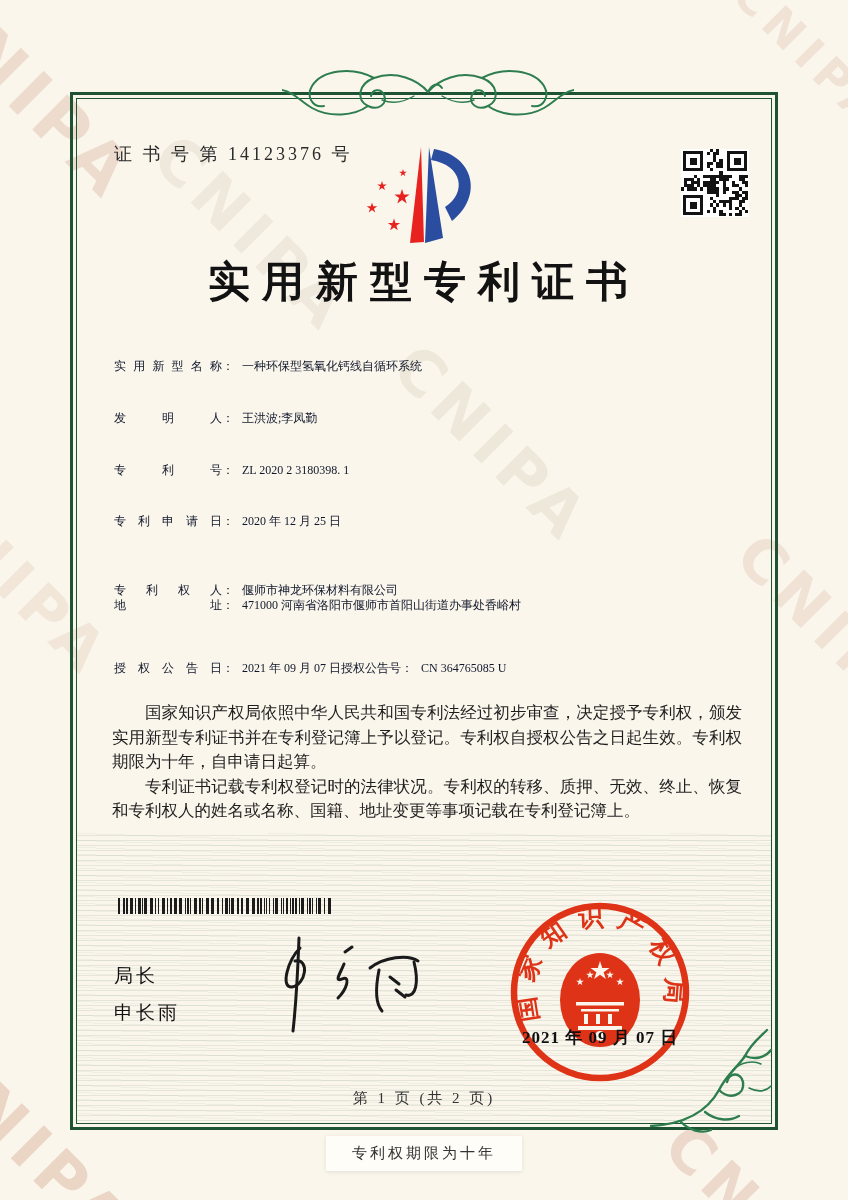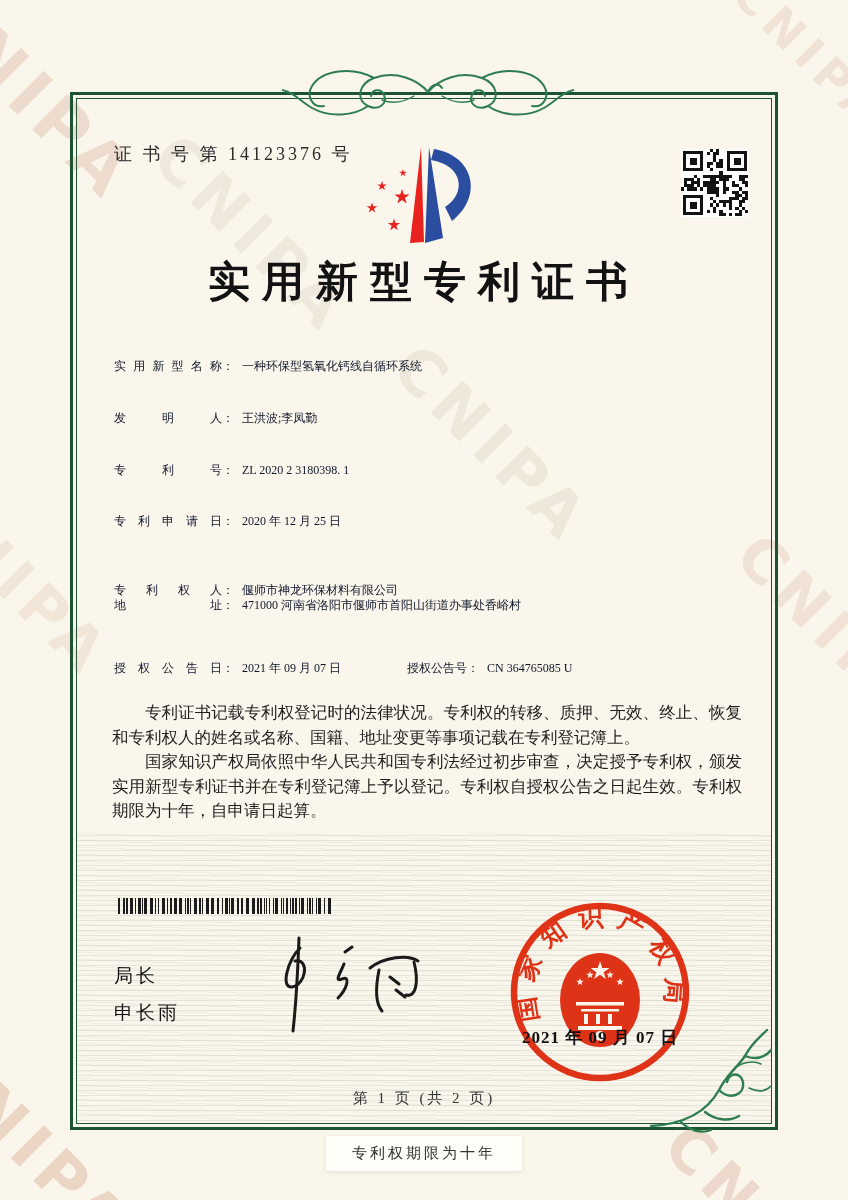--- a/index.html
+++ b/index.html
@@ -37,21 +37,21 @@
   .qr{position:absolute;left:681px;top:149px;width:68px;height:68px;background:#fff;padding:0}
   .qr i{position:absolute;display:block;width:3.2px;height:3.2px;background:#131313}
   .qr u{position:absolute;display:block;width:14px;height:14px;border:3.2px solid #131313}
   .qr u::after{content:"";position:absolute;left:3.5px;top:3.5px;width:7px;height:7px;background:#131313}
   .title{position:absolute;left:0;top:254px;width:100%;text-align:center;
          font-size:42px;font-weight:bold;letter-spacing:12px;color:#121212}
   
   .row{position:absolute;left:114px;font-size:12px;white-space:nowrap;color:#0f172a}
   .flabel{display:inline-block;width:108px;text-align:justify;text-align-last:justify;vertical-align:bottom}
   .colon{display:inline-block;margin-right:8px}
-  .grant2{margin-left:66px}
+  .grant2{}
   
   .body-text{position:absolute;left:112px;top:701px;width:630px;font-size:16.5px;
              line-height:24.5px;text-align:justify;color:#1e1e1e}
   .body-text p{margin:0;text-indent:2em}
   
   .barcode{position:absolute;left:118px;top:898px;width:220px;height:16px}
   .barcode b{position:absolute;top:0;bottom:0;background:#1c1c1c}
   .officer{position:absolute;left:114px;font-size:19px;letter-spacing:3px;color:#111}
   .officer-title{top:963px}
   .officer-name{top:1000px}
@@ -271,22 +271,22 @@
   <span class="flabel">专利权人</span><span class="colon">：</span><span>偃师市神龙环保材料有限公司</span>
 </div>
 <div class="row" style="top:597px">
   <span class="flabel">地址</span><span class="colon">：</span><span>471000 河南省洛阳市偃师市首阳山街道办事处香峪村</span>
 </div>
 <div class="row" style="top:660px">
   <span class="flabel">授权公告日</span><span class="colon">：</span><span>2021 年 09 月 07 日</span><span class="grant2">授权公告号</span><span class="colon">：</span><span>CN 364765085 U</span>
 </div>
 
 <div class="body-text">
+  <p>国家知识产权局依照中华人民共和国专利法经过初步审查，决定授予专利权，颁发实用新型专利证书并在专利登记簿上予以登记。专利权自授权公告之日起生效。专利权期限为十年，自申请日起算。</p>
   <p>专利证书记载专利权登记时的法律状况。专利权的转移、质押、无效、终止、恢复和专利权人的姓名或名称、国籍、地址变更等事项记载在专利登记簿上。</p>
-  <p>国家知识产权局依照中华人民共和国专利法经过初步审查，决定授予专利权，颁发实用新型专利证书并在专利登记簿上予以登记。专利权自授权公告之日起生效。专利权期限为十年，自申请日起算。</p>
 </div>
 
 <div class="barcode">
     <b style="left:0px;width:2px"></b>
     <b style="left:5px;width:2px"></b>
     <b style="left:8px;width:2px"></b>
     <b style="left:12px;width:3px"></b>
     <b style="left:17px;width:1px"></b>
     <b style="left:20px;width:3px"></b>
     <b style="left:24px;width:1px"></b>

